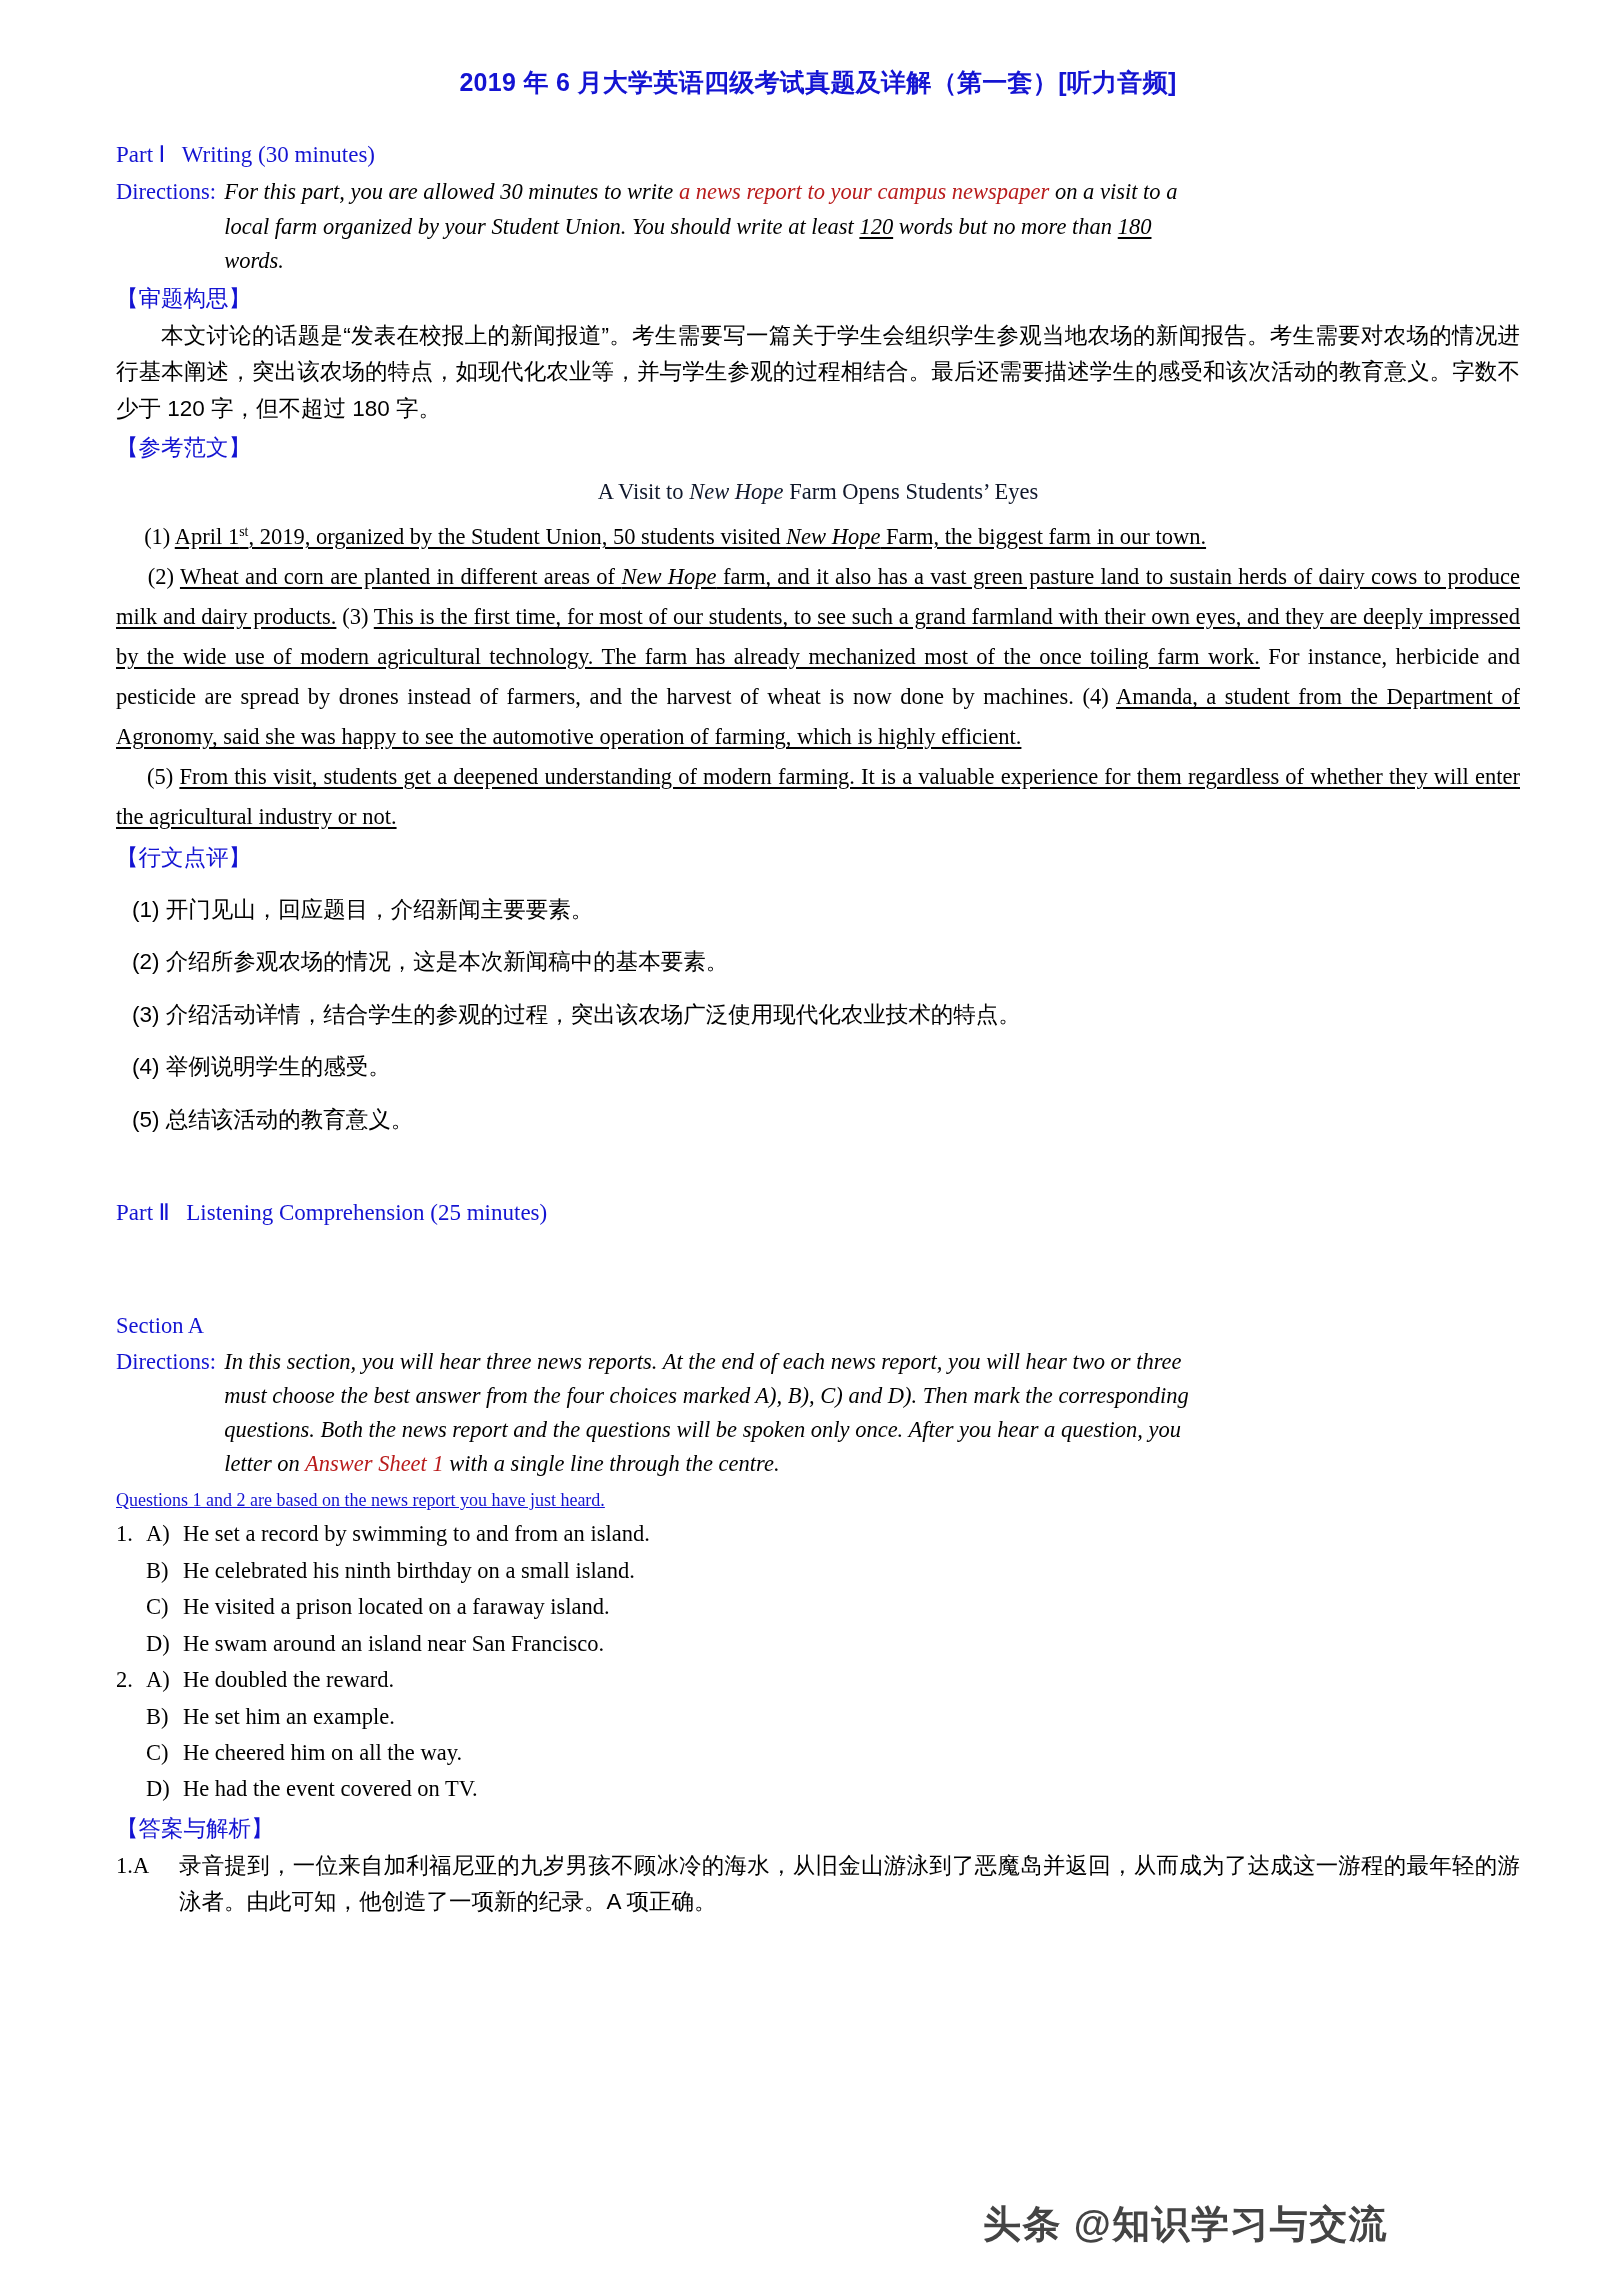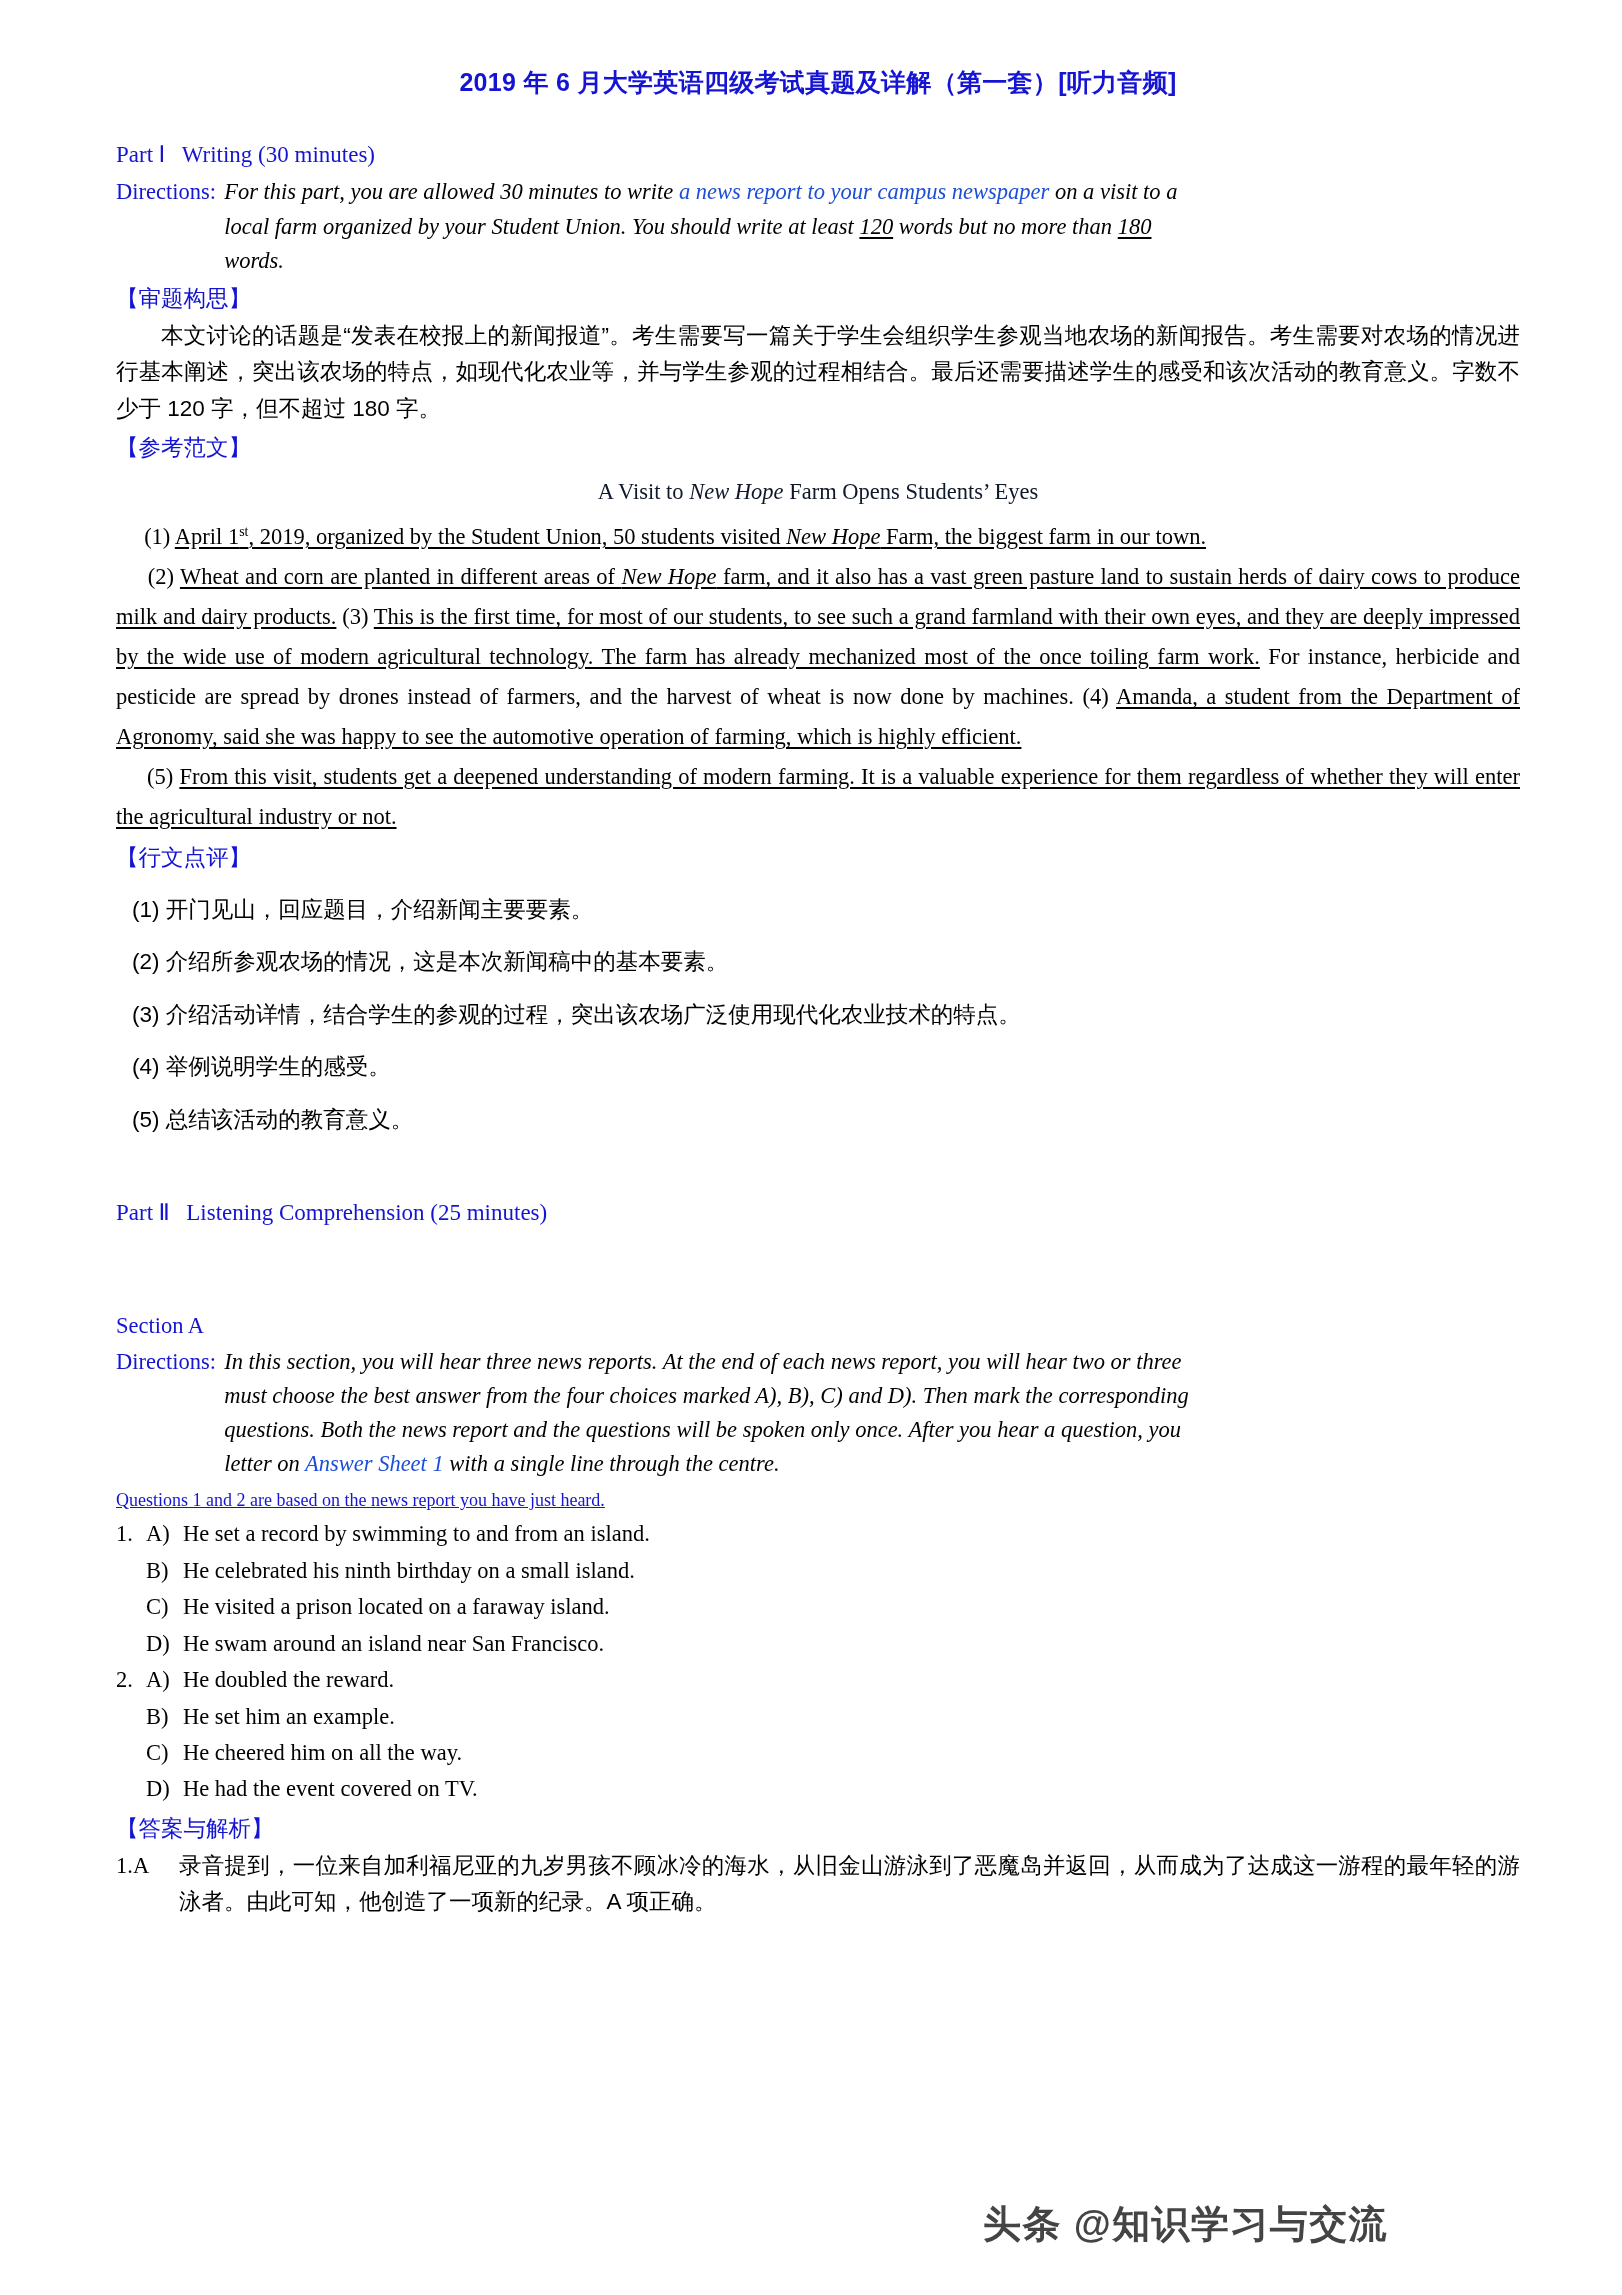--- a/index.html
+++ b/index.html
@@ -26,21 +26,21 @@
     padding: 8px;
   }
   .content {
     position: absolute;
     left: 116px;
     top: 65px;
     width: 1404px;
   }
 
   
-  .blue { color: #1d4ed8; }
+  .blue { color: #b91c1c; }
   .doc-title {
     text-align: center;
     color: #1414d2;
     font-weight: bold;
     font-size: 25px;
     letter-spacing: 0.3px;
     line-height: 1.4;
     font-family: "Liberation Sans", "DejaVu Sans", sans-serif;
     margin-bottom: 37px;
   }

